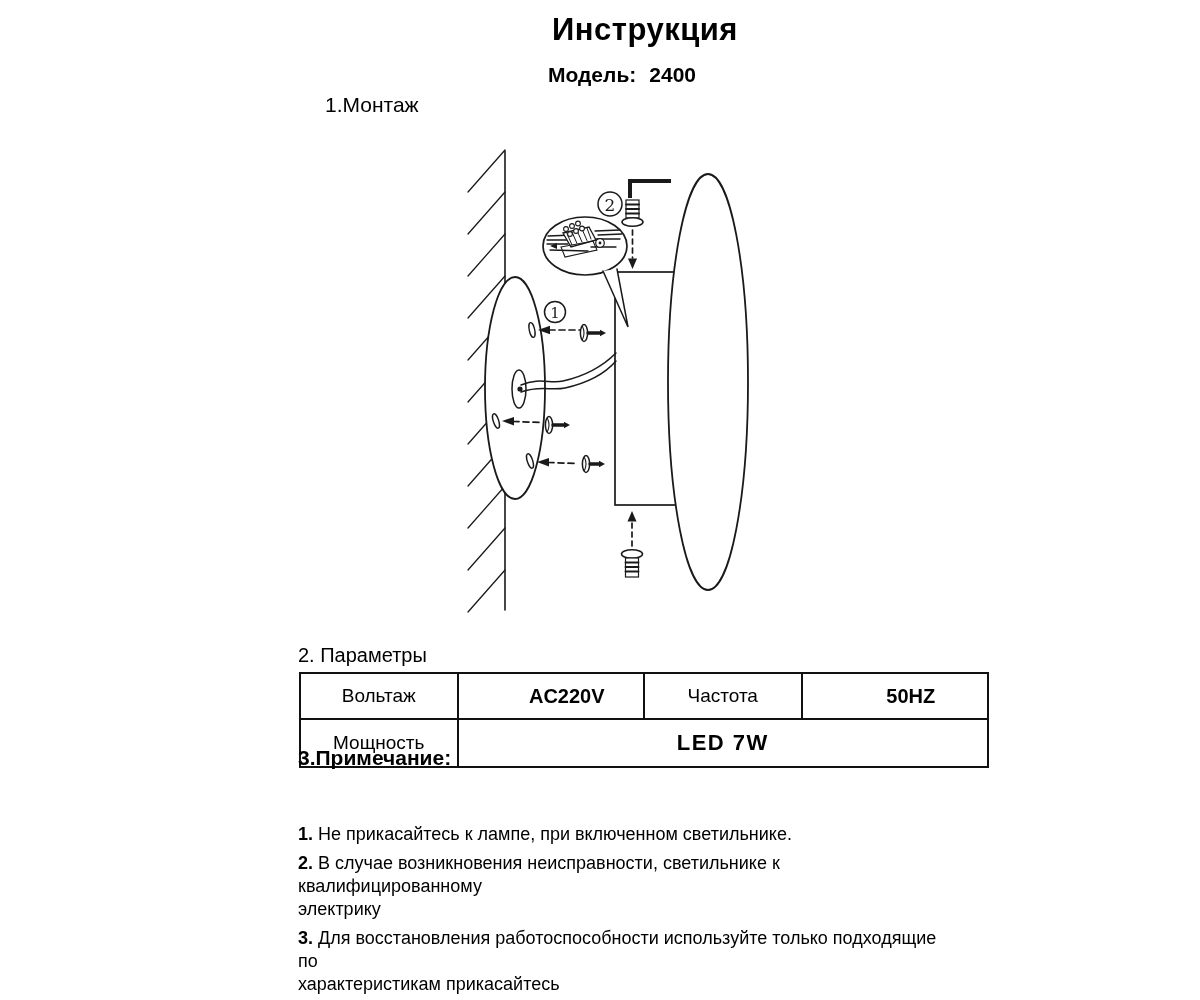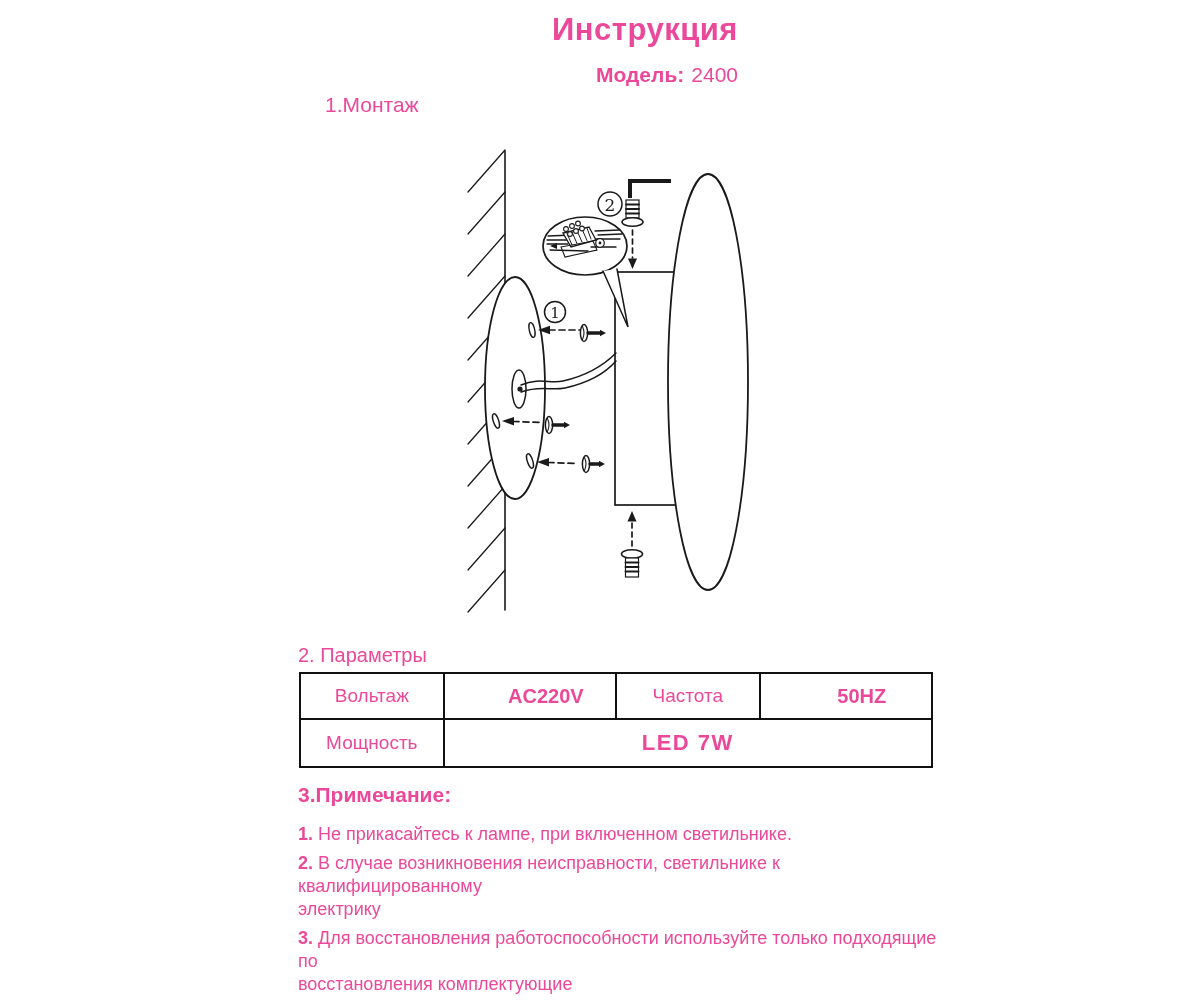--- a/index.html
+++ b/index.html
@@ -1,40 +1,40 @@
 <!DOCTYPE html>
 <html><head>
 <meta charset="utf-8">
 <style>
   html,body{margin:0;padding:0;background:#fff;}
   .page{
     position:relative;width:1200px;height:1000px;background:#ffffff;
-    font-family:"Liberation Sans",sans-serif;color:#ec4899;overflow:hidden;
+    font-family:"Liberation Sans",sans-serif;color:#000000;overflow:hidden;
   }
   .doc-title{
     position:absolute;left:440px;top:12px;width:410px;text-align:center;
     font-size:31px;font-weight:bold;letter-spacing:.5px;
   }
   .model-line{position:absolute;left:548px;top:63px;font-size:21px;white-space:nowrap;}
-  .model-line .lbl{font-weight:bold;margin-left:48px;}
-  .model-line .val{margin-left:7px;font-weight:normal;}
+  .model-line .lbl{font-weight:bold;}
+  .model-line .val{margin-left:13px;font-weight:bold;}
   .h-montage{position:absolute;left:325px;top:93px;font-size:21px;font-weight:normal;}
   .diagram{position:absolute;left:440px;top:140px;width:330px;height:500px;}
   .h-params{position:absolute;left:298px;top:644px;font-size:20px;font-weight:normal;}
   table.params{
-    position:absolute;left:299px;top:672px;width:634px;
+    position:absolute;left:299px;top:672px;width:690px;
     border-collapse:collapse;table-layout:fixed;
   }
   table.params td{
     border:2.5px solid #111;text-align:center;vertical-align:middle;
     font-size:19px;height:44px;padding:0;width:25%;
   }
   table.params td.bold{font-weight:bold;font-size:20px;padding-left:32px;}
   table.params td.led{font-weight:bold;font-size:22px;letter-spacing:1.5px;height:46px;}
-  .h-notes{position:absolute;left:298px;top:783px;font-size:21px;font-weight:bold;}
+  .h-notes{position:absolute;left:298px;top:746px;font-size:21px;font-weight:bold;}
   .notes{position:absolute;left:298px;top:823px;width:640px;}
   .notes p{margin:0 0 6px 0;font-size:18px;line-height:23px;}
   .notes p b{font-weight:bold;}
   .notes .nl{display:block;}
   svg text{font-family:"DejaVu Serif",serif;fill:#1a1a1a;}
 </style>
 </head>
 <body>
 
 <div class="page">
@@ -216,18 +216,18 @@
       <span>Не прикасайтесь к лампе, при включенном светильнике.</span>
     </p>
     <p>
       <b>2.</b>
       <span>В случае возникновения неисправности, светильнике к квалифицированному</span>
       <span class="nl">электрику</span>
     </p>
     <p>
       <b>3.</b>
       <span>Для восстановления работоспособности используйте только подходящие по</span>
-      <span class="nl">восстановления комплектующие</span>
+      <span class="nl">характеристикам прикасайтесь</span>
     </p>
 
   </div>
 
 </div>
 
 </body></html>

